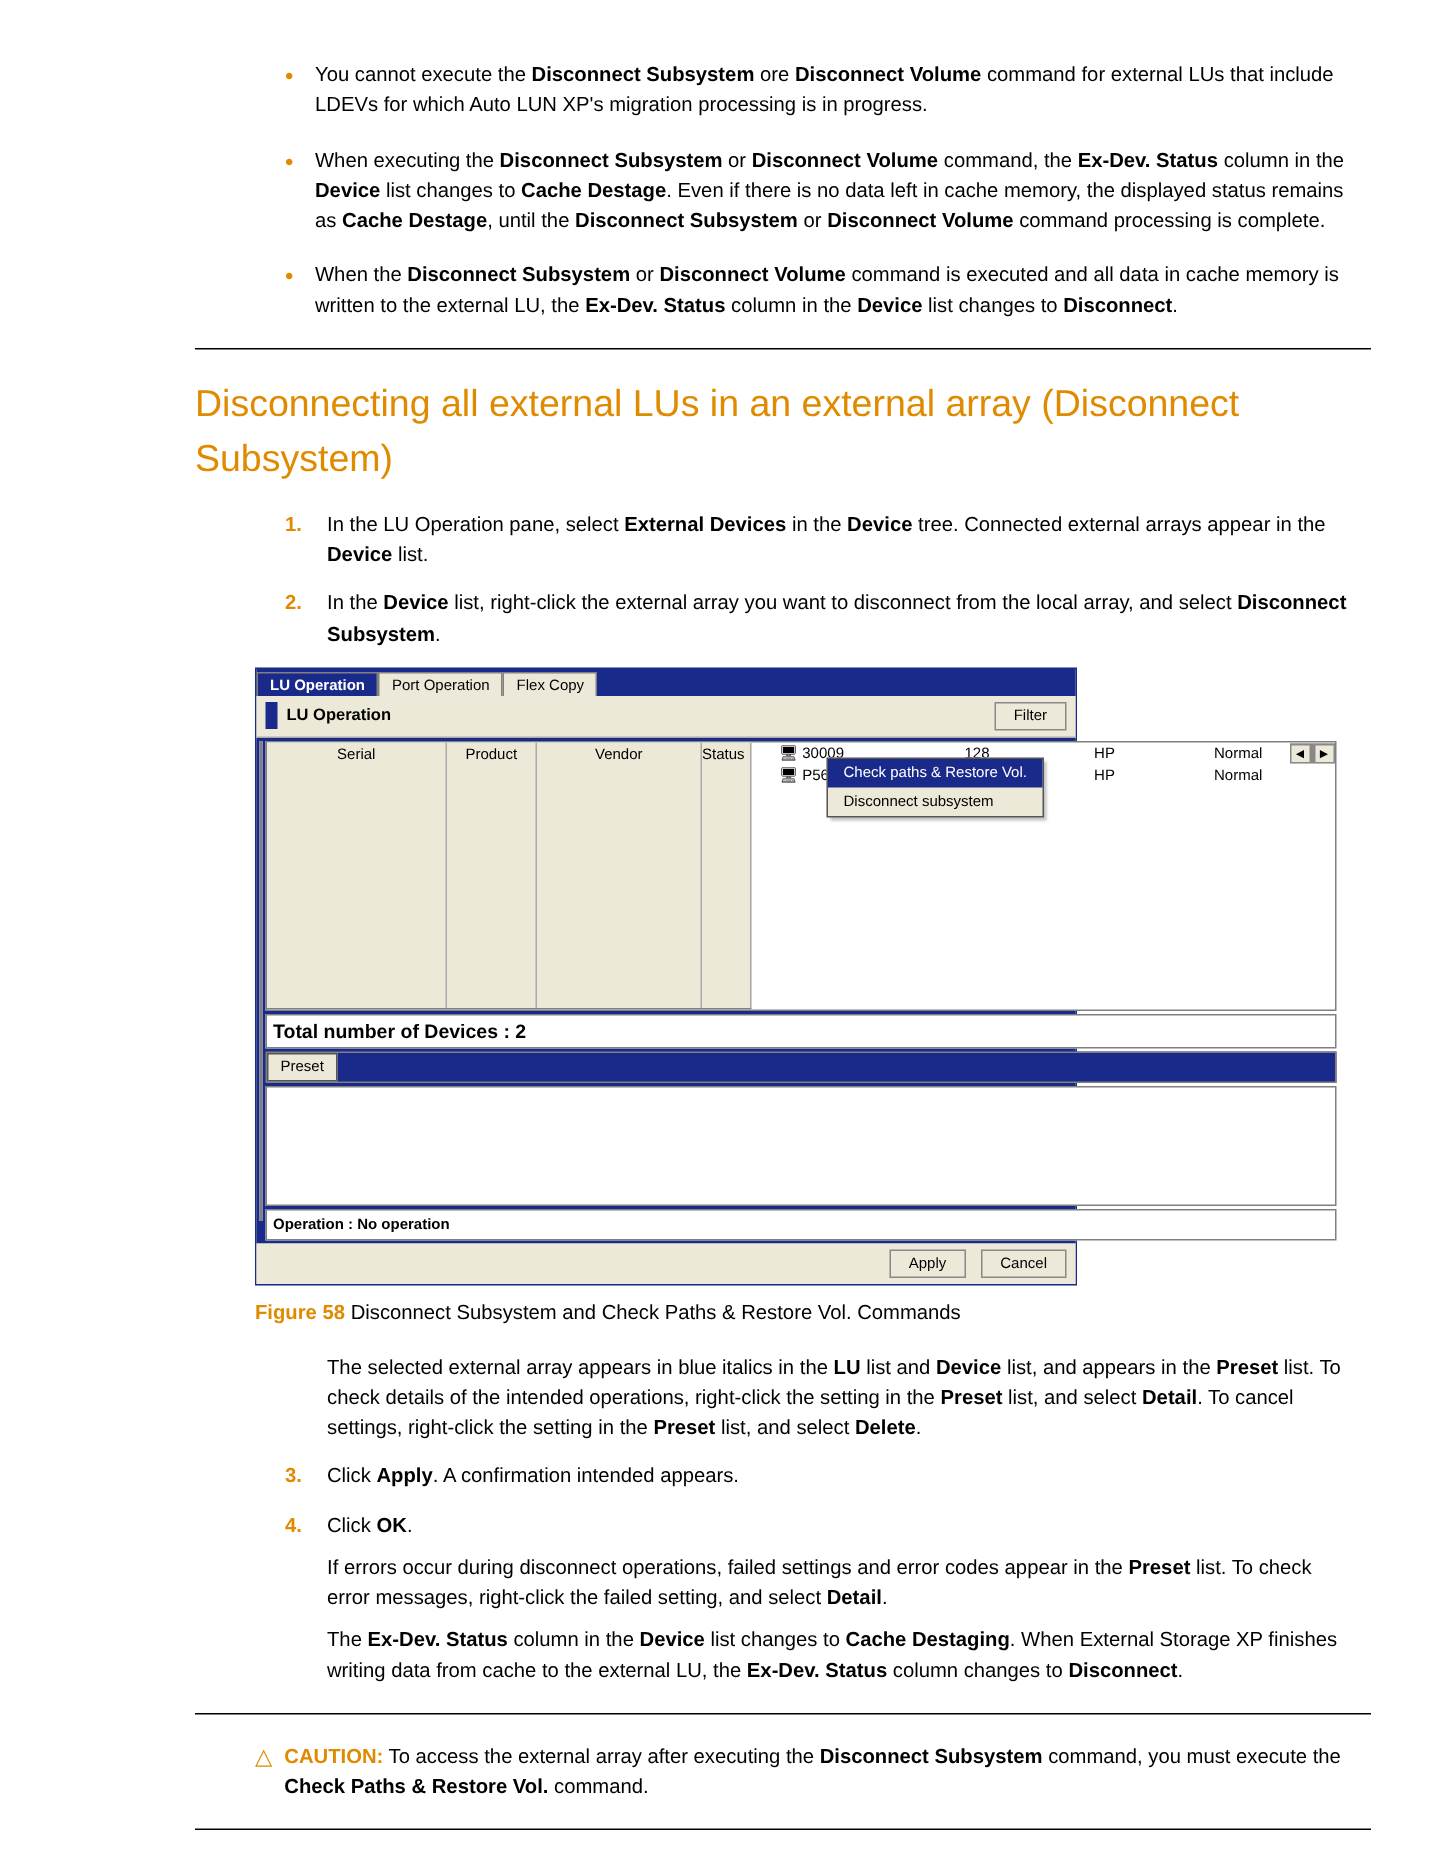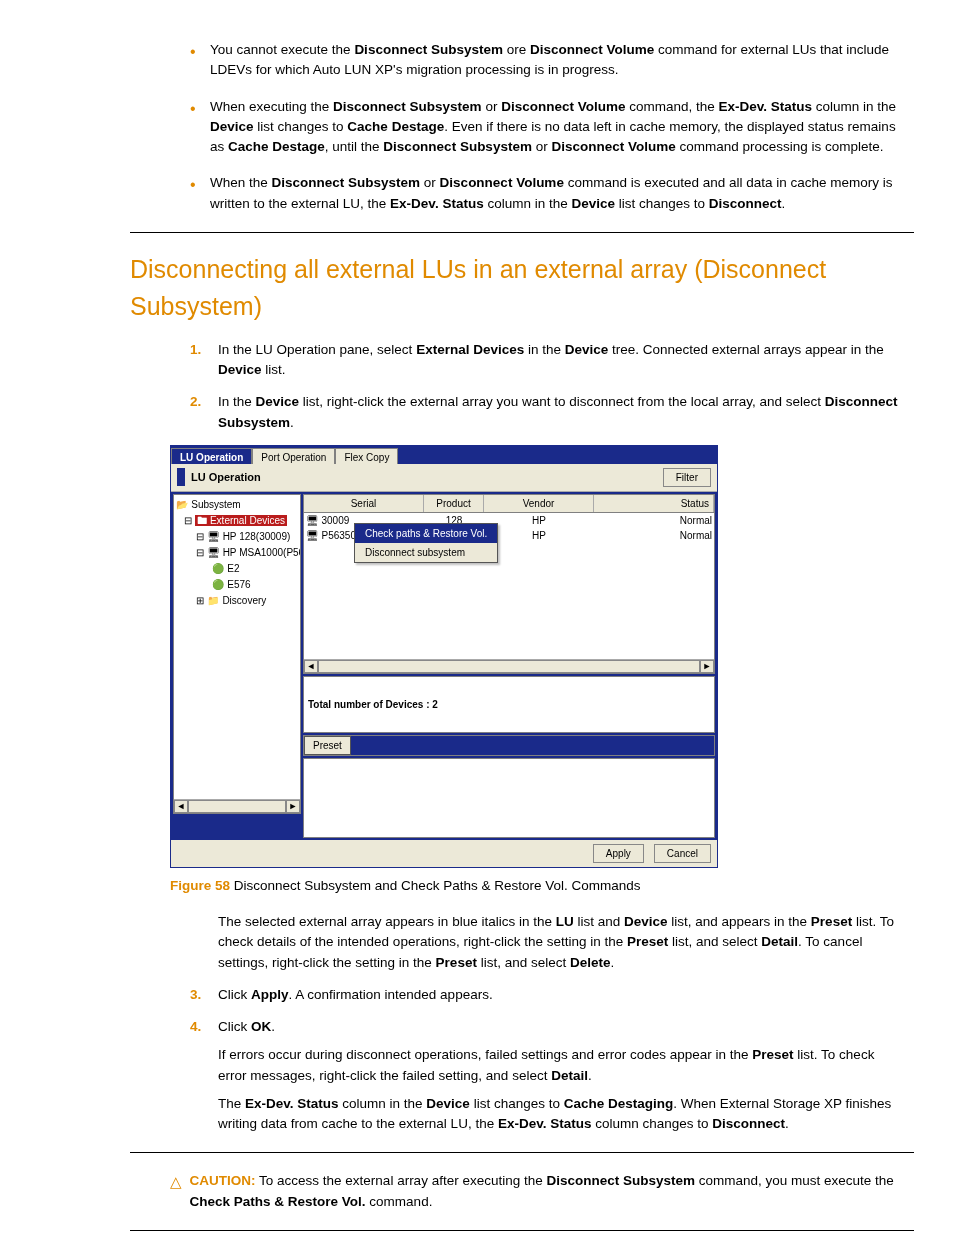--- a/index.html
+++ b/index.html
@@ -64,40 +64,40 @@
     overflow: hidden;
   }
   .tree-body { flex: 1; padding: 2px 2px; overflow: hidden; }
   .tree-item { white-space: nowrap; padding: 0 0 1px 0; }
   .tree-item .sel { background: #b91c1c; color: #fff; padding: 0 2px; }
   .tree-scroll { display: flex; height: 14px; background: #ece9d8; border-top: 1px solid #aaa; }
   .tree-scroll .arrow { width: 14px; border: 1px solid #888; text-align: center; line-height: 11px; font-size: 9px; }
   .tree-scroll .track { flex: 1; border: 1px solid #888; }
 
   .right-pane { flex: 1; display: flex; flex-direction: column; gap: 2px; }
-  .table-area { background: #fff; border: 1px solid #808080; height: 180px; display: flex; flex-direction: column; }
+  .table-area { background: #fff; border: 1px solid #808080; height: 180px; display: flex; flex-direction: row; }
   .thead { display: flex; background: #ece9d8; border-bottom: 1px solid #808080; }
   .th { border-right: 1px solid #aaa; text-align: center; padding: 1px 0; font-size: 10px; }
   .c-serial { width: 120px; }
   .c-product { width: 60px; text-align: center; }
   .c-vendor { width: 110px; text-align: center; }
   .c-status { flex: 1; text-align: right; padding-right: 4px; }
   .tbody { position: relative; flex: 1; }
   .trow { display: flex; font-size: 10px; }
-  .td { padding: 0 2px; }
+  .td { padding: 0 18px; }
   .ctx-menu {
     position: absolute; left: 50px; top: 10px; background: #ece9d8;
     border: 1px solid #555; font-size: 10px; box-shadow: 2px 2px 2px rgba(0,0,0,0.25);
   }
   .ctx-item { padding: 2px 10px; white-space: nowrap; }
   .ctx-item.sel { background: #1a2a8a; color: #fff; }
   .hscroll { display: flex; height: 14px; background: #ece9d8; border-top: 1px solid #aaa; }
   .hscroll .arrow { width: 14px; border: 1px solid #888; text-align: center; line-height: 11px; font-size: 9px; }
   .hscroll .track { flex: 1; border: 1px solid #888; }
-  .status-strip { background: #fff; border: 1px solid #808080; padding: 20px 4px; font-size: 10px; font-weight: bold; }
+  .status-strip { background: #fff; border: 1px solid #808080; padding: 1px 4px; font-size: 13px; font-weight: bold; }
   .preset-head {
     background: #1a2a8a; color: #fff; font-size: 10px;
     border: 1px solid #808080;
   }
   .preset-head .pbtn { background: #ece9d8; color: #000; display: inline-block; padding: 1px 8px; border: 1px solid #555; margin: 0; }
   .preset-body { flex: 1; background: #fff; border: 1px solid #808080; min-height: 80px; }
   .op-strip { background: #fff; border: 1px solid #808080; padding: 2px 4px; font-size: 10px; font-weight: bold; }
   .footer-bar { display: flex; justify-content: flex-end; gap: 10px; padding: 4px 6px; background: #ece9d8; }
 
   .fig-caption { margin: 8px 0 16px 130px; font-size: 13.5px; }
@@ -199,20 +199,21 @@
           </div>
           <div class="hscroll">
             <div class="arrow">◄</div>
             <div class="track"></div>
             <div class="arrow">►</div>
           </div>
         </div>
         <div class="status-strip">Total number of Devices : 2</div>
         <div class="preset-head"><span class="pbtn">Preset</span></div>
         <div class="preset-body"></div>
+        <div class="op-strip">Operation : No operation</div>
       </div>
     </div>
     <div class="footer-bar">
       <div class="btn">Apply</div>
       <div class="btn">Cancel</div>
     </div>
   </div>
 </div>
 
 <div class="fig-caption">

